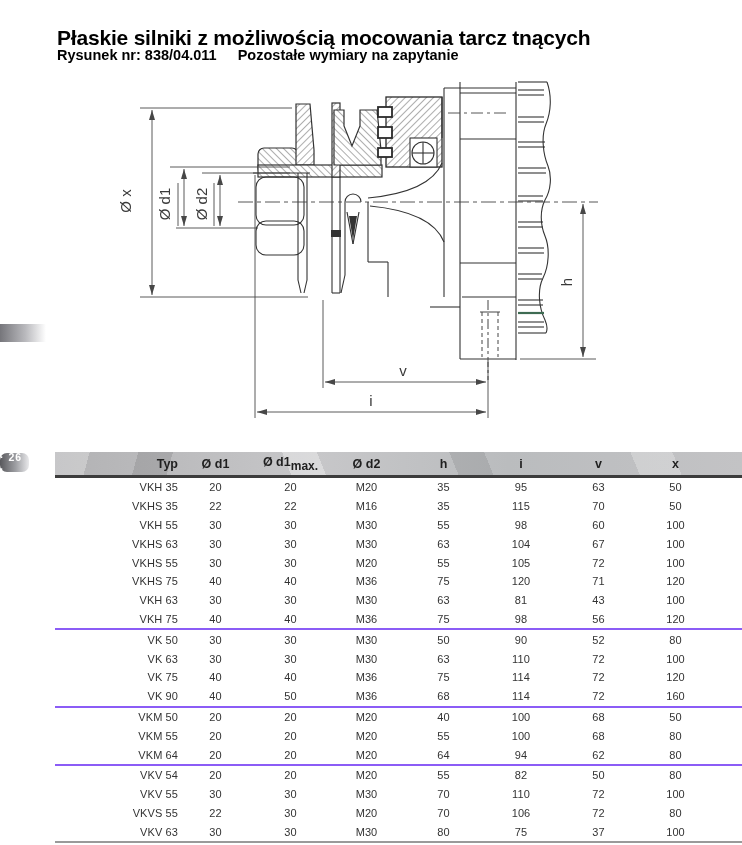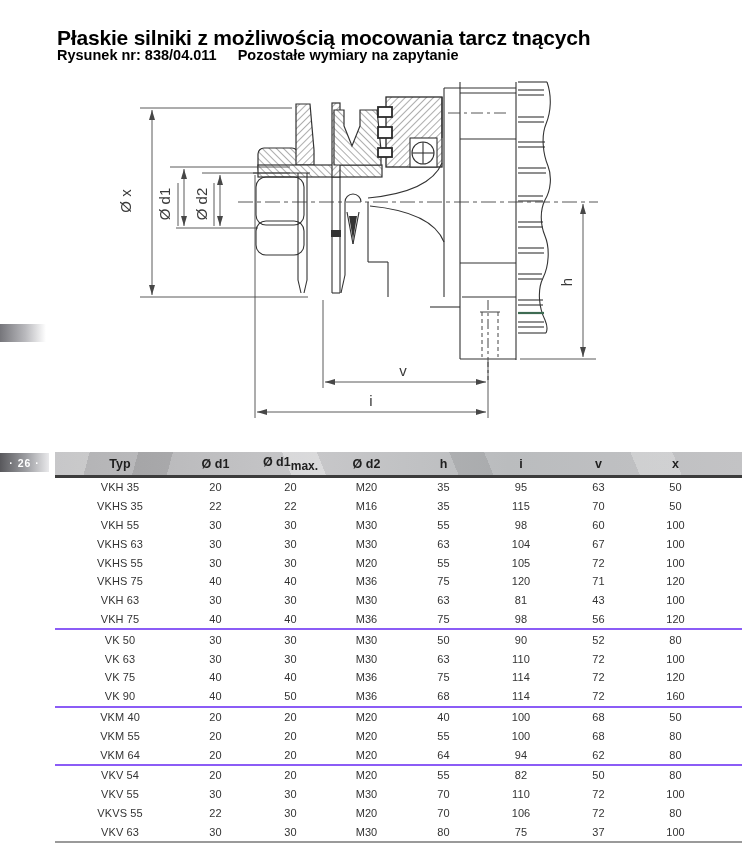--- a/index.html
+++ b/index.html
@@ -15,49 +15,49 @@
   .page-subtitle{
     position:absolute;left:57px;top:47px;
     font-size:14.5px;font-weight:700;color:#000000;white-space:nowrap;
   }
   .page-subtitle .gap{display:inline-block;width:13px;}
   .grad-bar{
     position:absolute;left:0;top:324px;width:46px;height:18px;
     background:linear-gradient(90deg,#76767b,#b9b9bd 55%,#ffffff);
   }
   .page-badge{
-    position:absolute;left:0;top:453px;width:49px;height:19px;
+    position:absolute;left:0;top:453px;width:29px;height:19px;
     background:linear-gradient(90deg,#58585c,#9fa0a4 55%,#e9e9eb);
     color:#fff;font-size:10.5px;font-weight:700;
-    display:flex;align-items:center;justify-content:center;letter-spacing:1px;
+    display:flex;align-items:center;justify-content:center;letter-spacing:1px;border-radius:7px;
   }
   svg.drawing{position:absolute;left:0;top:0;}
 
   table.data-table{
     position:absolute;left:55px;top:452px;width:687px;
     border-collapse:collapse;table-layout:fixed;
     border-bottom:2px solid #9a9a9a;
   }
   thead tr{
     background:
       linear-gradient(105deg, rgba(255,255,255,.28) 0 5%, rgba(255,255,255,0) 5% 12%, rgba(0,0,0,.10) 12% 17%, rgba(0,0,0,0) 17%),
       linear-gradient(68deg, rgba(0,0,0,0) 0 34%, rgba(255,255,255,.34) 34% 39%, rgba(255,255,255,0) 39% 58%, rgba(0,0,0,.09) 58% 63%, rgba(0,0,0,0) 63% 84%, rgba(255,255,255,.25) 84% 90%, rgba(0,0,0,0) 90%),
       linear-gradient(90deg,#b2b2b4,#c7c7c9 38%,#babcbe 66%,#c3c3c5);
   }
   th{
     font-size:12.5px;font-weight:700;color:#1f1f1f;text-align:center;
     height:23px;padding:0;border-bottom:3px solid #3c3c3c;
   }
-  th:first-child{text-align:center;padding-left:7px;}
+  th:first-child{text-align:right;padding-left:7px;}
   th sub{font-size:12px;font-weight:700;}
   td{
     font-size:11px;color:#333;text-align:center;height:18.8px;padding:0;
     letter-spacing:0.1px;
   }
-  td:first-child{text-align:center;padding-left:7px;margin-top:26px;}
+  td:first-child{text-align:right;padding-left:7px;margin-top:26px;}
   tr.group-end td{border-bottom:2px solid #8b5cf6;}
 </style>
 </head>
 <body>
 
 <h1 class="page-title">Płaskie silniki z możliwością mocowania tarcz tnących</h1>
 
 <div class="page-subtitle">
   <span>Rysunek nr:</span>
   <span>838/04.011</span>
@@ -381,21 +381,21 @@
         <td>40</td>
         <td>50</td>
         <td>M36</td>
         <td>68</td>
         <td>114</td>
         <td>72</td>
         <td>160</td>
         <td></td>
       </tr>
       <tr>
-        <td>VKM 40</td>
+        <td>VKM 50</td>
         <td>20</td>
         <td>20</td>
         <td>M20</td>
         <td>40</td>
         <td>100</td>
         <td>68</td>
         <td>50</td>
         <td></td>
       </tr>
       <tr>

